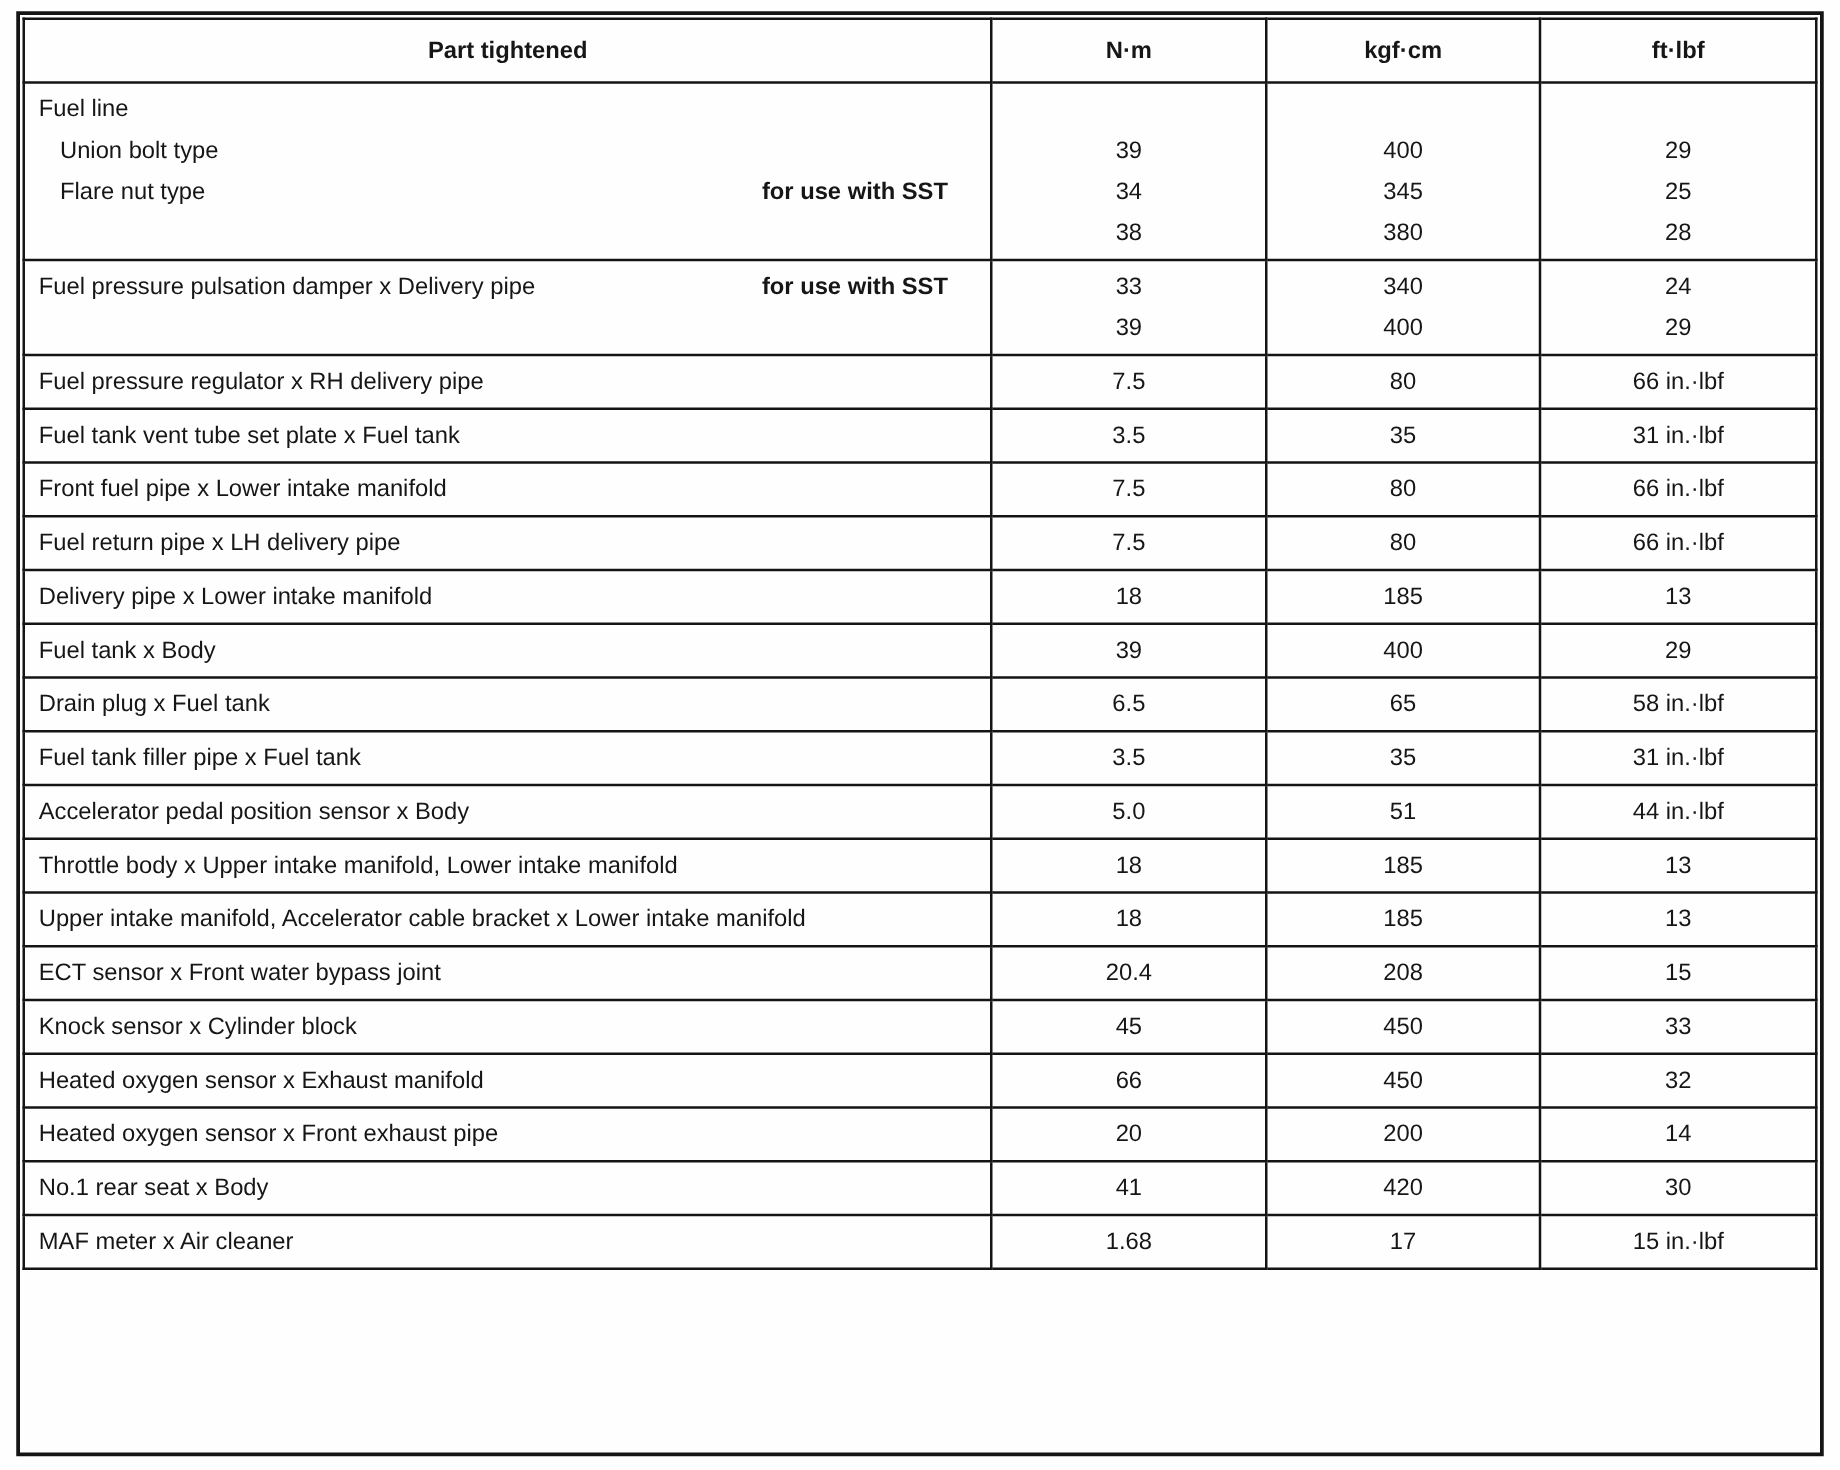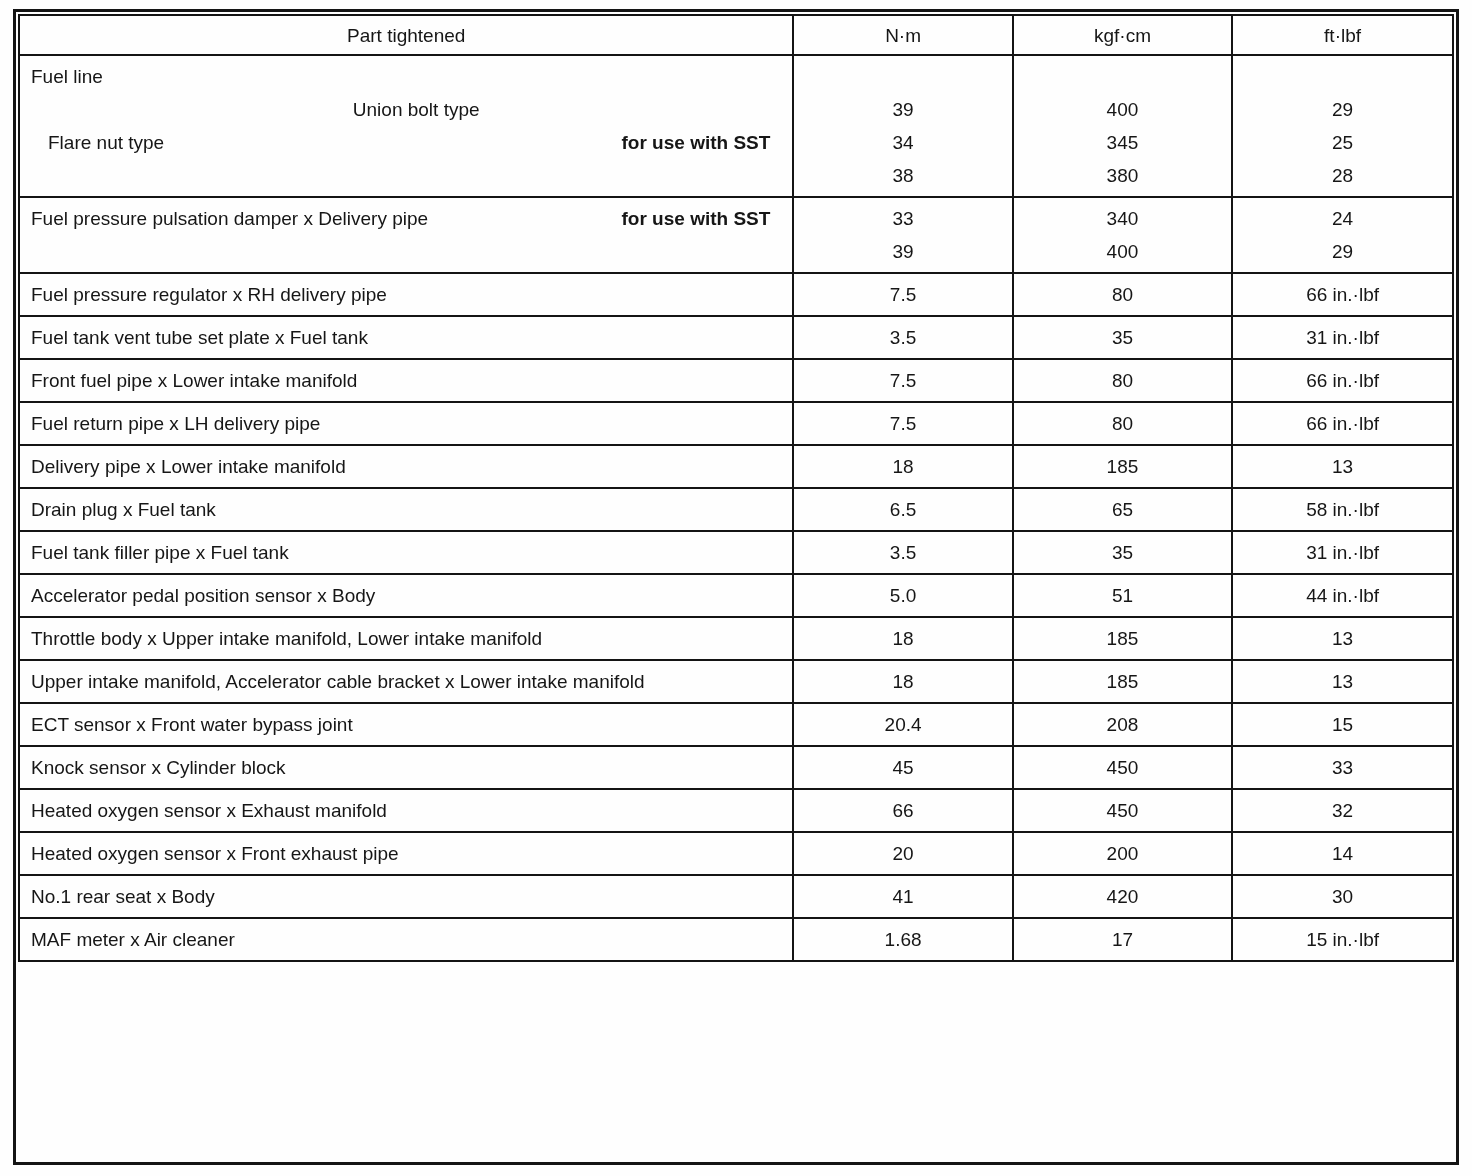--- a/index.html
+++ b/index.html
@@ -33,42 +33,42 @@
     border-collapse: collapse;
     table-layout: fixed;
   }
 
   th, td {
     border: 2px solid #141414;
     vertical-align: top;
   }
 
   th {
-    font-weight: normal;
+    font-weight: bold;
     font-size: 19px;
     text-align: center;
     vertical-align: middle;
     line-height: 33px;
     padding: 2px 0;
-    height: 40px;
+    height: 51px;
   }
 
   td { padding: 4px 0; }
 
-  td.part-cell { padding-left: 11px; padding-right: 8px; }
+  td.part-cell { padding-left: 11px; padding-right: 20px; }
 
   .part-line {
     display: flex;
     align-items: baseline;
     line-height: 33px;
     font-size: 19px;
     white-space: nowrap;
   }
 
-  .part-line.indent { padding-left: 17px; justify-content: center; }
+  .part-line.indent { padding-left: 17px; }
 
   .note-text {
     margin-left: auto;
     padding-right: 14px;
     font-size: 19px;
     font-weight: bold;
   }
 
   td.value-cell { text-align: center; }
 
@@ -226,20 +226,36 @@
             <td class="value-cell">
               <div class="value-line">185</div>
             </td>
             <td class="value-cell">
               <div class="value-line">13</div>
             </td>
           </tr>
           <tr>
             <td class="part-cell">
               <div class="part-line">
+                <span class="part-text">Fuel tank x Body</span>
+              </div>
+            </td>
+            <td class="value-cell">
+              <div class="value-line">39</div>
+            </td>
+            <td class="value-cell">
+              <div class="value-line">400</div>
+            </td>
+            <td class="value-cell">
+              <div class="value-line">29</div>
+            </td>
+          </tr>
+          <tr>
+            <td class="part-cell">
+              <div class="part-line">
                 <span class="part-text">Drain plug x Fuel tank</span>
               </div>
             </td>
             <td class="value-cell">
               <div class="value-line">6.5</div>
             </td>
             <td class="value-cell">
               <div class="value-line">65</div>
             </td>
             <td class="value-cell">

